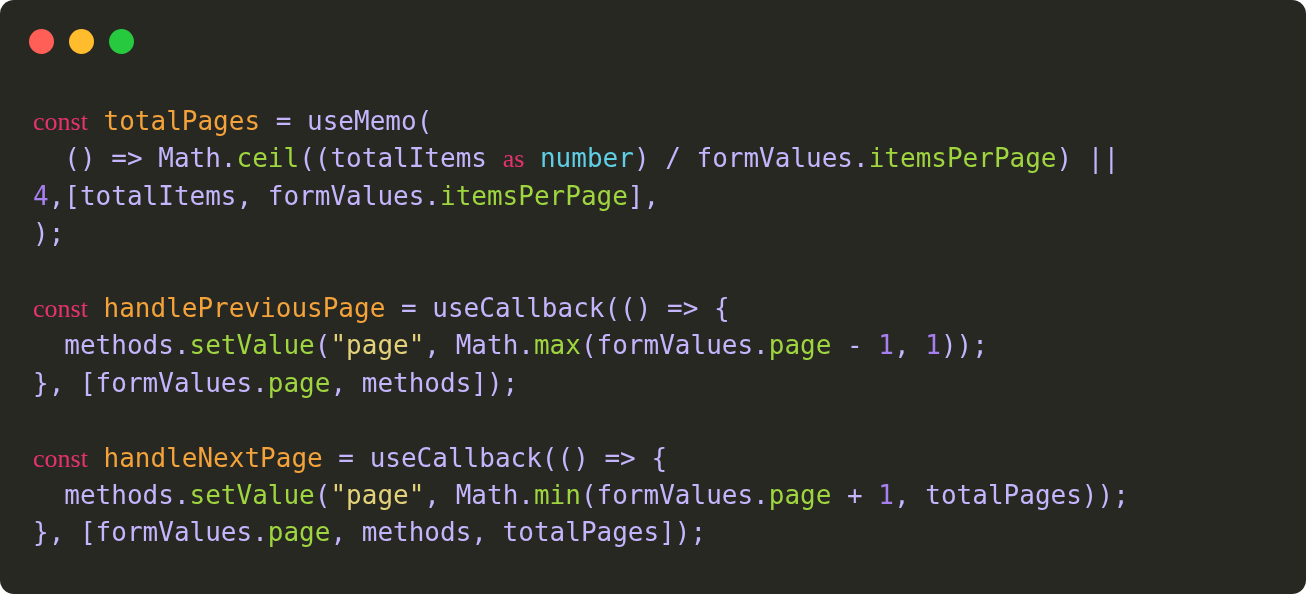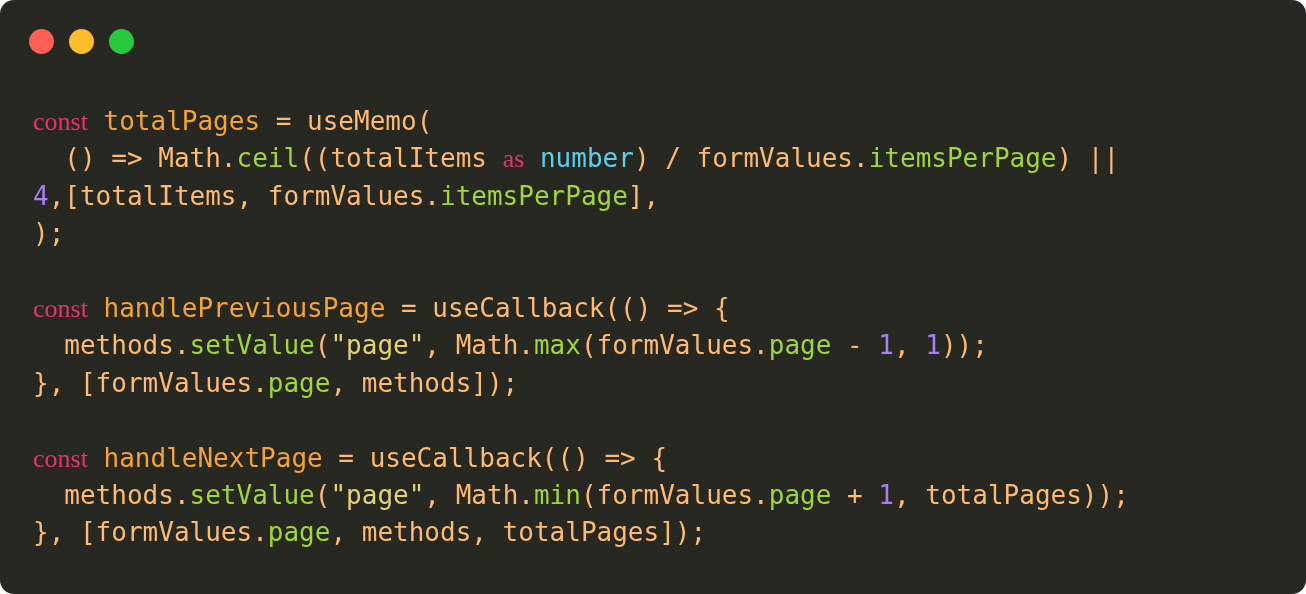--- a/index.html
+++ b/index.html
@@ -19,21 +19,21 @@
     font-size:26px; line-height:37.4px;
     color:#f8f8f2; white-space:pre; margin:0;
   }
   .line { height:37.4px; display:block; }
   .kw { color:#f92672; color:#e6336f;font-family:Liberation Serif, serif; }
   .fn { color:#fd971f; color:#f4a23a; }
   .mt { color:#a6e22e; color:#9fd63f; }
   .ty { color:#66d9ef; color:#5fcfe6; }
   .num { color:#ae81ff; color:#a77ff0; }
   .str { color:#e6db74; color:#e4d27a; }
-  .pl { color:#fdba74; }
+  .pl { color:#c4b5fd; }
 </style>
 </head>
 <body>
 
 <div class="window">
   <div class="controls">
     <div class="dot red"></div>
     <div class="dot yellow"></div>
     <div class="dot green"></div>
   </div>

